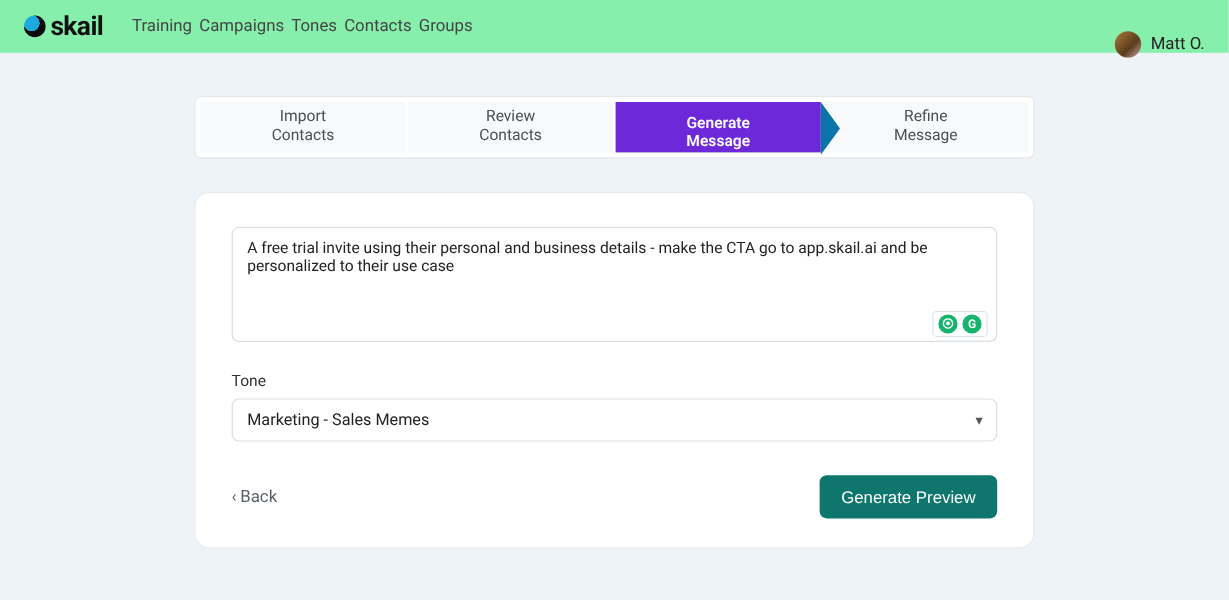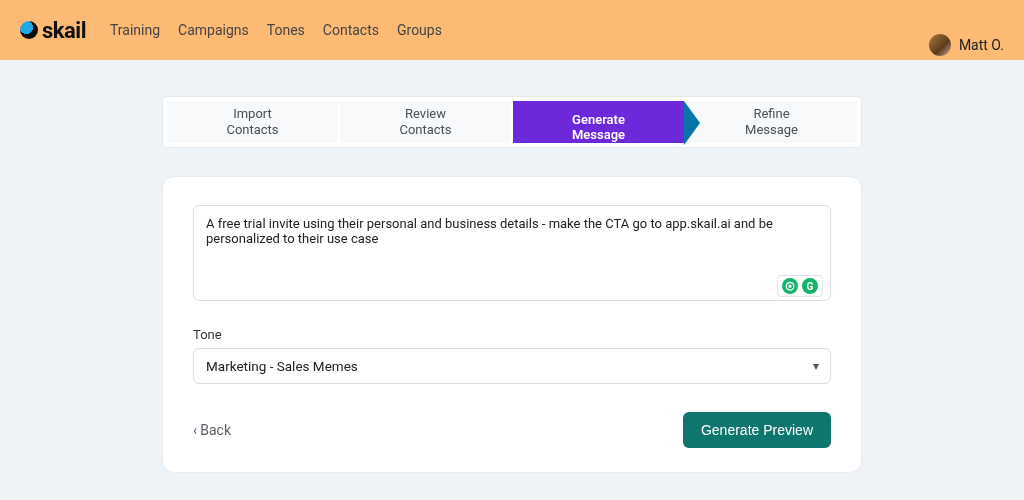--- a/index.html
+++ b/index.html
@@ -8,42 +8,42 @@
     background: #eef3f7;
     width: 1024px;
     height: 500px;
     overflow: hidden;
     color: #1a1a1a;
   }
   .topbar {
     display: flex;
     align-items: center;
     padding: 0 20px;
-    height: 60px;
-    background: #fdba74;
+    height: 44px;
+    background: #86efac;
   }
   .logo {
     display: flex;
     align-items: center;
     font-weight: 700;
     font-size: 22px;
     letter-spacing: -0.5px;
     margin-right: 24px;
     color: #111;
   }
   .logo-mark {
     width: 18px;
     height: 18px;
     border-radius: 50%;
     background: radial-gradient(circle at 35% 35%, #1ea9e1 40%, #0b0b0b 41%);
     margin-right: 4px;
   }
   .nav {
     display: flex;
-    gap: 18px;
+    gap: 6px;
     font-size: 14px;
     color: #444;
   }
   .nav a { color: #444; text-decoration: none; cursor: pointer; }
   .user-area {
     margin-left: auto;
     display: flex;
     align-items: center;
     gap: 8px;
     font-size: 14px;

